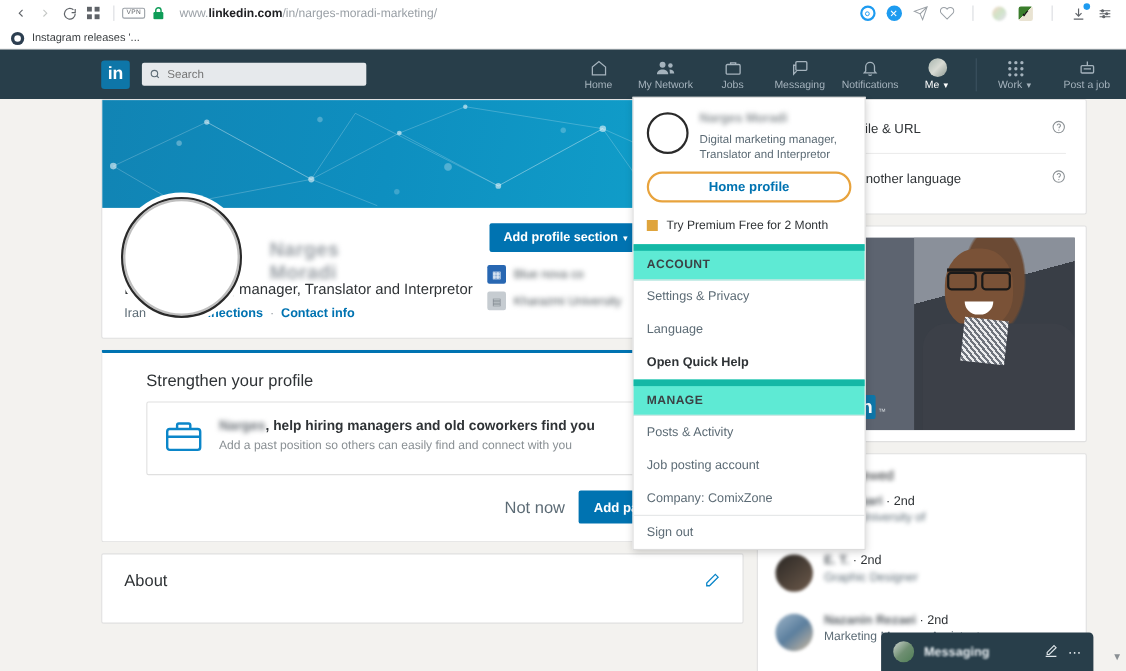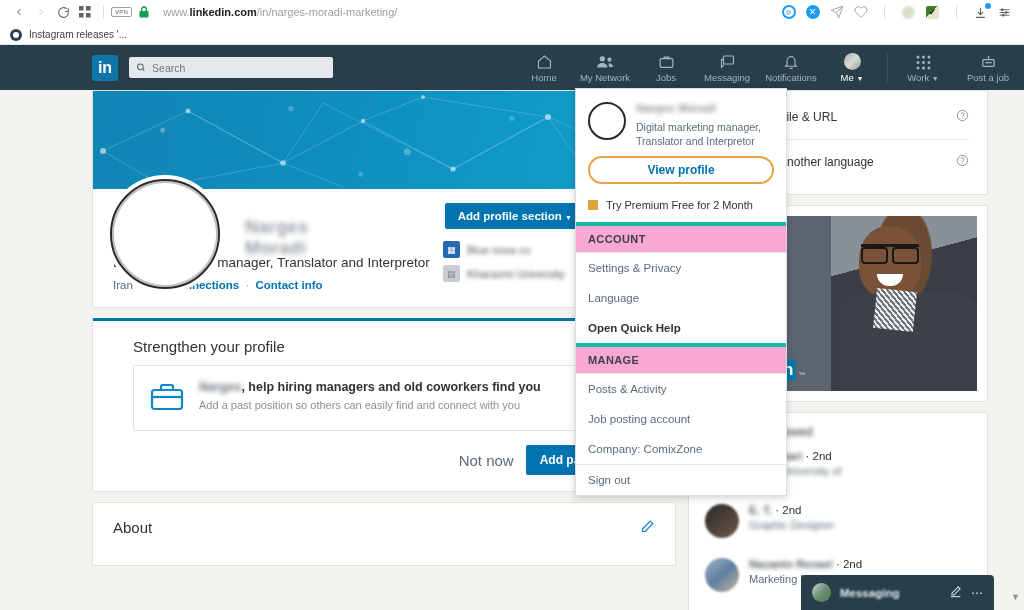--- a/index.html
+++ b/index.html
@@ -368,21 +368,21 @@
     font-size: 12px; font-weight: bold; padding: 5px 0;
     text-align: center; cursor: pointer;
     font-family: "Liberation Sans", sans-serif;
   }
   .dd-premium {
     display: flex; align-items: center; gap: 8px;
     padding: 5px 12px 11px; font-size: 11px; color: #2f3336;
   }
   .premium-sq { width: 10px; height: 10px; background: #dfa43c; flex:0 0 auto;}
   .dd-header {
-    background: #f9a8d4; border-top: 4px solid #14b8a6; border-bottom: 1px solid #e4e6e7;
+    background: #5eead4; border-top: 6px solid #14b8a6; border-bottom: 1px solid #e4e6e7;
     font-size: 11px; font-weight: bold; color: #3b4245;
     letter-spacing: .4px; padding: 7px 12px;
   }
   .dd-item {
     font-size: 11.5px; color: #5c6b75;
     padding: 9px 12px; cursor: pointer;
   }
   .dd-item.bold { color: #2f3336; font-weight: bold; }
   .dd-sep { height: 1px; background: #e4e6e7; }
 </style>
@@ -763,21 +763,21 @@
 
   <div class="dropdown">
     <div class="dd-top">
       <span class="dd-av"></span>
       <div>
         <div class="dd-name">Narges Moradi</div>
         <div class="dd-headline">Digital marketing manager, Translator and Interpretor</div>
       </div>
     </div>
     <div class="view-profile-wrap">
-      <button class="view-profile">View profile</button>
+      <button class="view-profile">Home profile</button>
     </div>
     <div class="dd-premium">
       <span class="premium-sq"></span>
       <span>Try Premium Free for 2 Month</span>
     </div>
 
     <div class="dd-header">ACCOUNT</div>
     <div class="dd-item">Settings &amp; Privacy</div>
     <div class="dd-item">Language</div>
 

